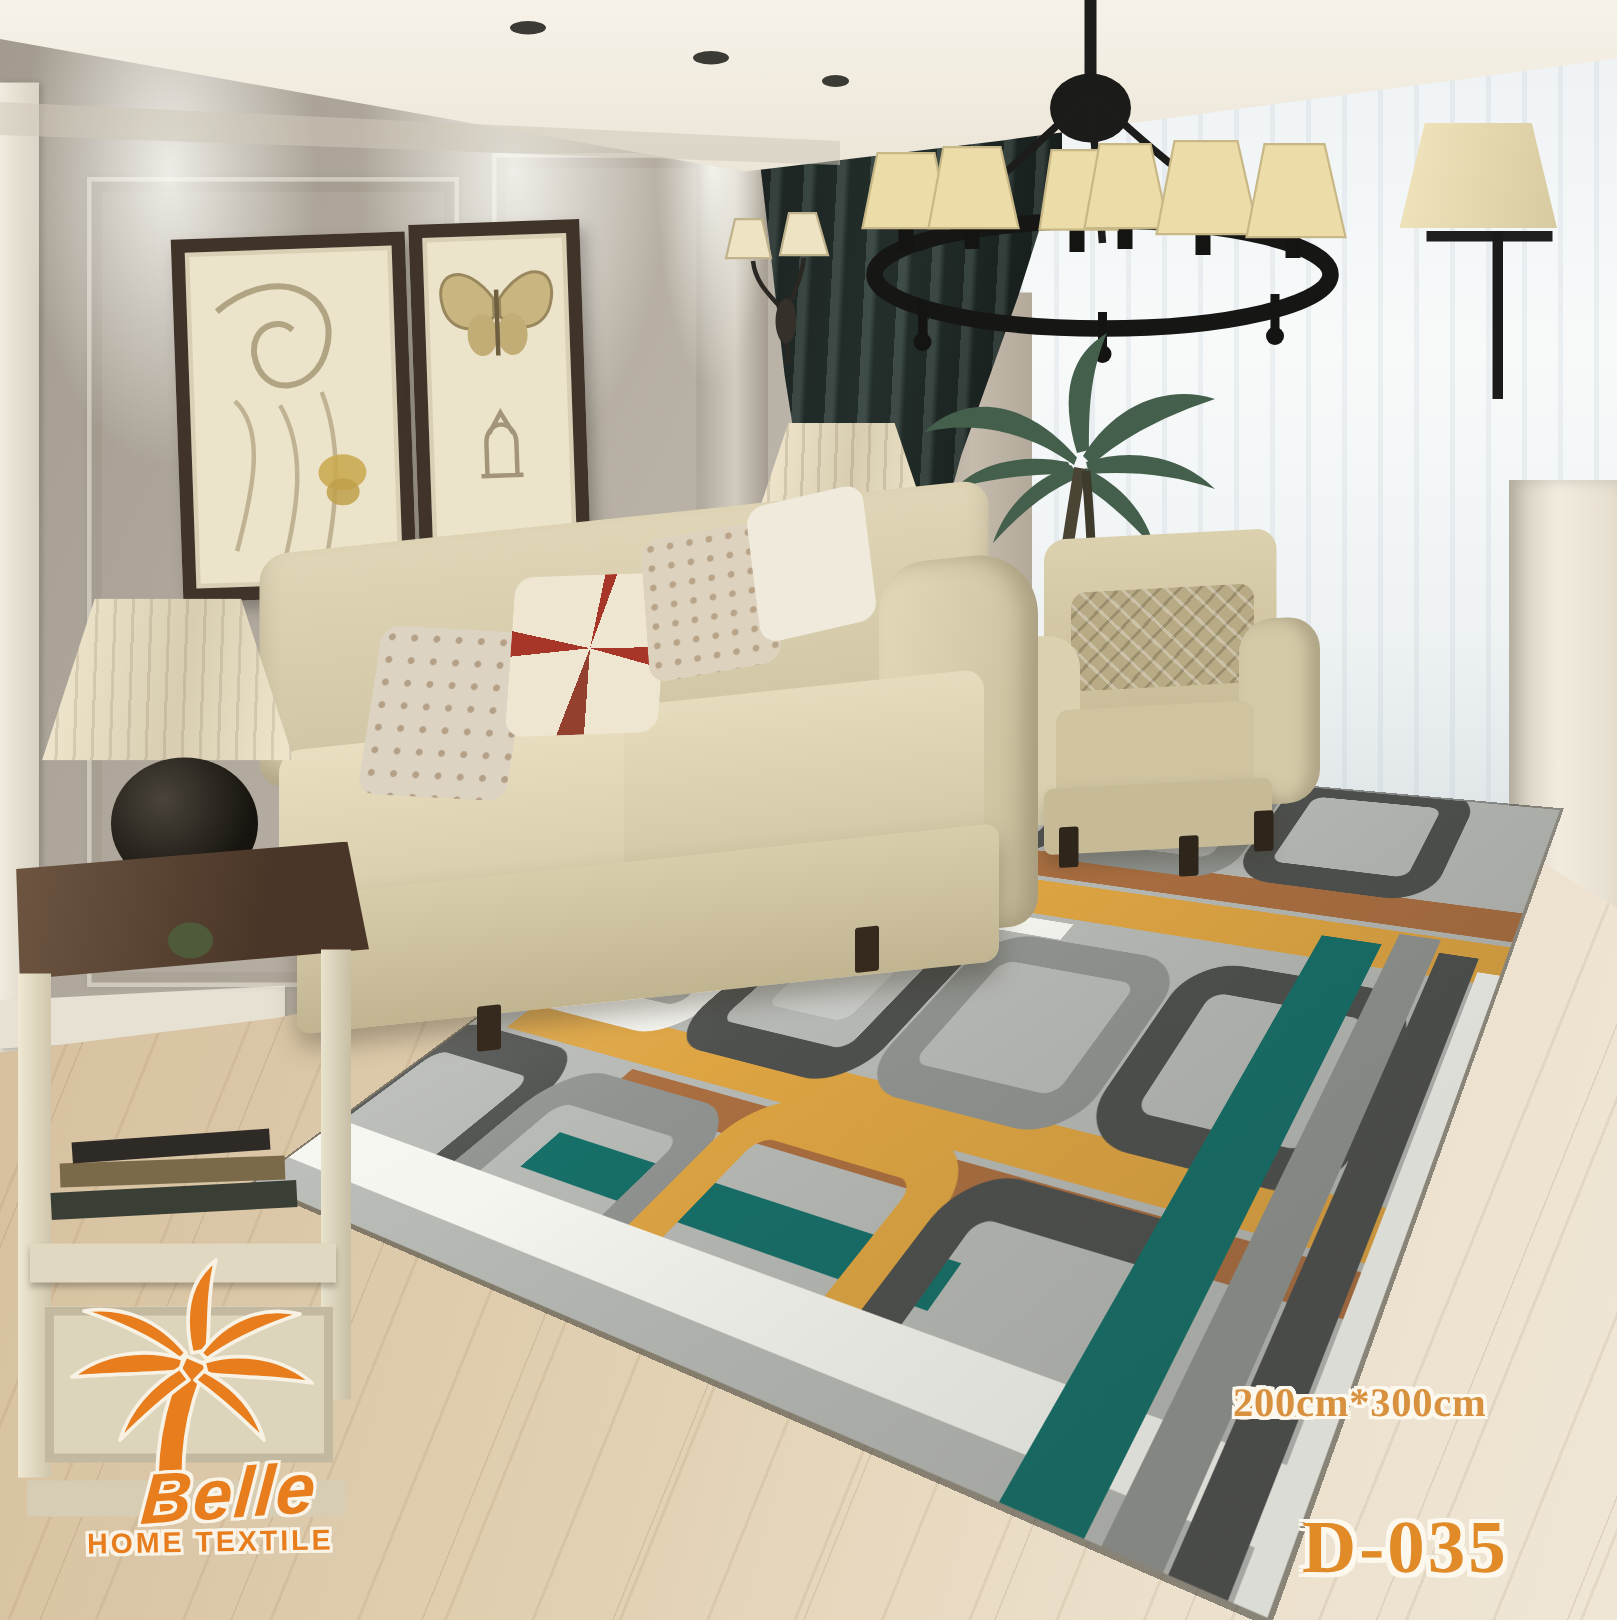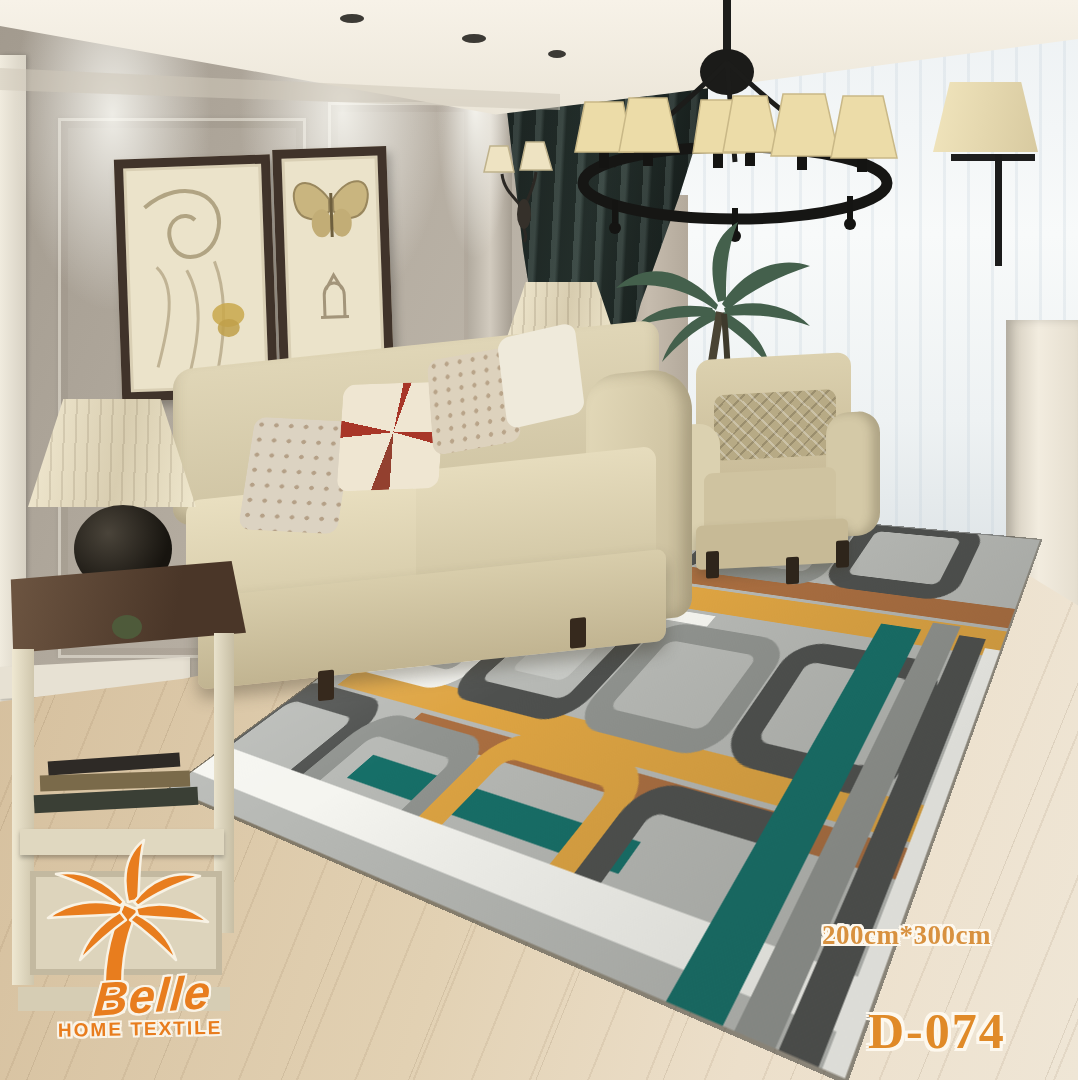--- a/index.html
+++ b/index.html
@@ -431,15 +431,15 @@
     </div>
     <div class="size-row">
       <span class="size-label"></span>
       <span class="size-value">180cm*270cm</span>
     </div>
     <div class="size-row">
       <span class="size-label"></span>
       <span class="size-value">200cm*300cm</span>
     </div>
   </div>
-  <div class="model-code">D-074</div>
+  <div class="model-code">D-035</div>
 
 </div>
 
 </body></html>

